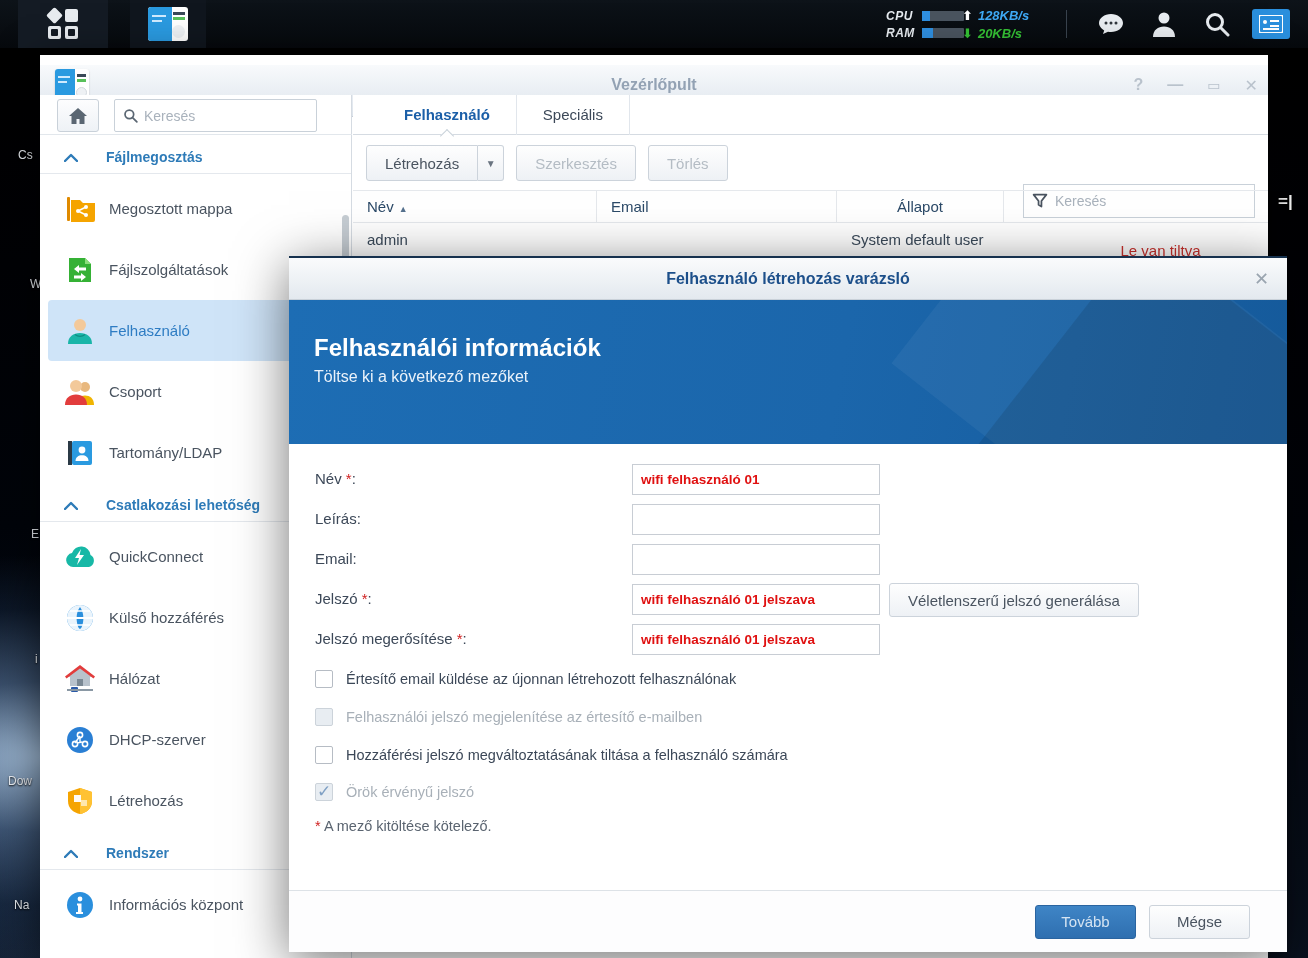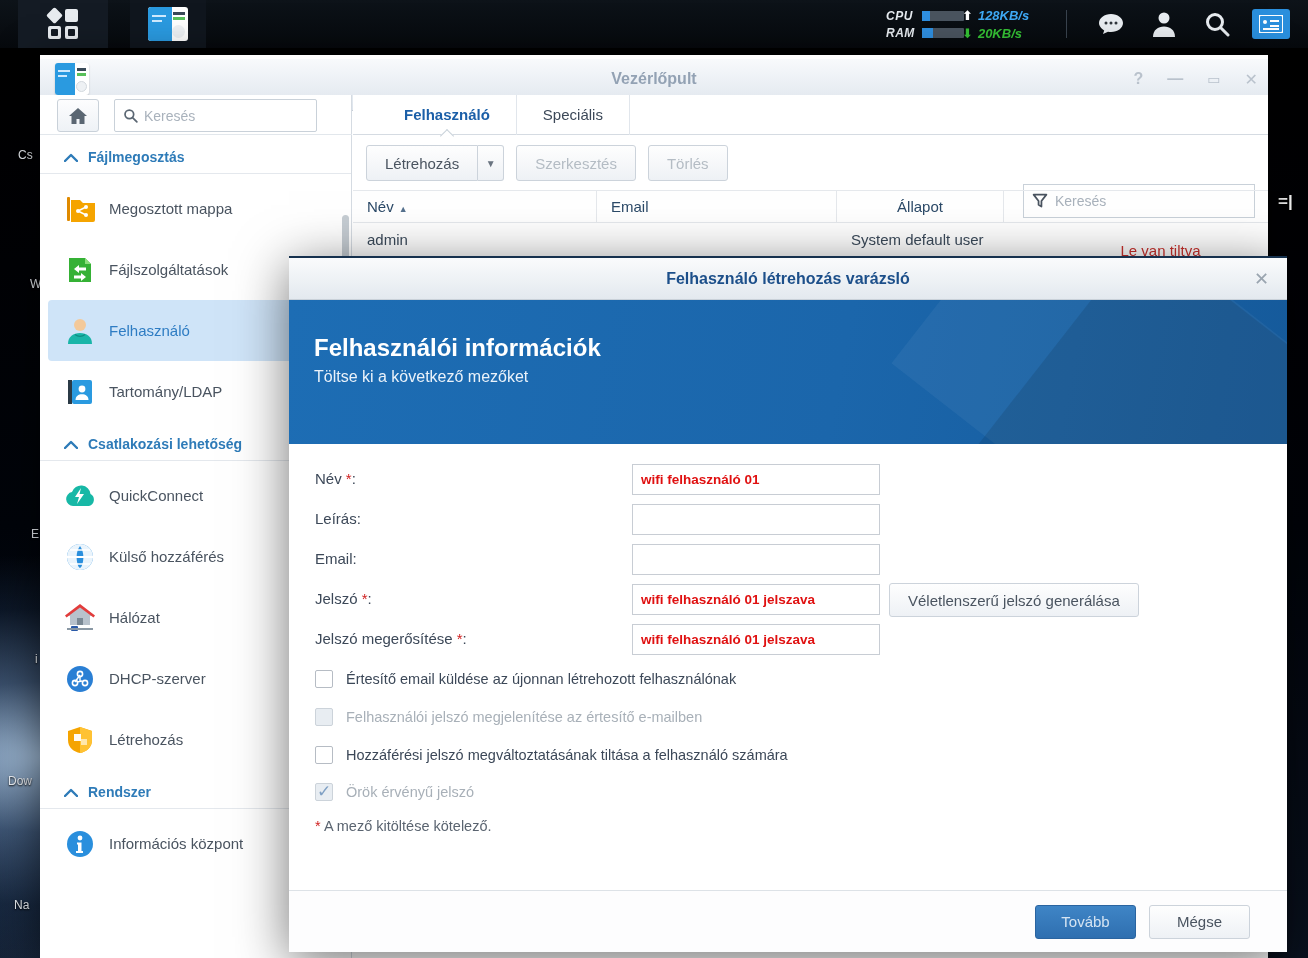--- a/index.html
+++ b/index.html
@@ -42,21 +42,21 @@
   .meter-fill { position:absolute; left:0; top:0; bottom:0; background:#2f8fe0; }
   .tb-net { position:absolute; left:962px; top:6px; font-size:13px; font-weight:bold; }
   .net-row { display:flex; align-items:center; height:18px; gap:5px; }
   .net-arrow { font-size:13px; }
   .tb-sep { position:absolute; left:1066px; top:10px; width:1px; height:28px; background:#39434e; }
   .tb-icon { position:absolute; top:9px; width:34px; height:30px; display:flex; align-items:center; justify-content:center; cursor:pointer; }
   .tb-panel { background:#2a8fdd; border-radius:3px; }
 
   
   .window { position:absolute; left:40px; top:55px; width:1228px; height:903px; background:#fff; box-shadow:0 8px 40px rgba(0,0,0,0.6); }
-  .titlebar { position:absolute; left:0; top:4px; right:0; height:52px; background:linear-gradient(180deg,#f8fafc,#dde4ec); border-bottom:1px solid #c6cdd6; }
+  .titlebar { position:absolute; left:0; top:10px; right:0; height:52px; background:linear-gradient(180deg,#f8fafc,#dde4ec); border-bottom:1px solid #c6cdd6; }
   .win-icon { position:absolute; left:15px; top:4px; width:34px; height:32px; background:#fff; border-radius:3px; box-shadow:0 1px 2px rgba(0,0,0,0.2); overflow:hidden; }
   .win-icon .blue { position:absolute; left:0; top:0; width:20px; height:32px; background:#2a9ae0; }
   .win-icon .l1 { position:absolute; left:3px; top:7px; width:12px; height:2px; background:#cfeafe; }
   .win-icon .l2 { position:absolute; left:3px; top:12px; width:9px; height:2px; background:#cfeafe; }
   .win-icon .bar1 { position:absolute; right:3px; top:5px; width:9px; height:3px; background:#3a4a58; }
   .win-icon .bar2 { position:absolute; right:3px; top:10px; width:9px; height:3px; background:#58c05a; }
   .win-icon .circ { position:absolute; right:2px; bottom:3px; width:11px; height:11px; background:#eef1f4; border-radius:50%; border:1px solid #d2d8dd; }
   .win-title { position:absolute; left:0; right:0; top:0; height:40px; line-height:40px; text-align:center; color:#93a2b4; font-size:16px; font-weight:bold; }
   .win-controls { position:absolute; right:10px; top:0; height:40px; display:flex; align-items:center; gap:24px; color:#b9c2cc; font-size:16px; font-weight:bold; }
   .win-controls span { cursor:pointer; }
@@ -64,21 +64,21 @@
   
   .sidebar { position:absolute; left:0; top:40px; width:312px; bottom:0; background:#fff; border-right:1px solid #d5dbe2; }
   .side-top { position:absolute; left:0; top:0; width:312px; height:40px; border-bottom:1px solid #e2e7ec; }
   .home-btn { position:absolute; left:17px; top:4px; width:42px; height:33px; border:1px solid #c9d1d9; border-radius:3px; background:linear-gradient(180deg,#fdfdfe,#eef2f6); display:flex; align-items:center; justify-content:center; cursor:pointer; }
   .side-search { position:absolute; left:74px; top:4px; width:203px; height:33px; border:1px solid #c9d1d9; border-radius:2px; background:#fff; display:flex; align-items:center; padding:0 8px; gap:6px; }
   .side-search input, .filter-box input { border:none; outline:none; flex:1; font-size:14px; color:#444; font-family:inherit; min-width:0; background:transparent; }
   .side-search input::placeholder, .filter-box input::placeholder { color:#a9b2bc; }
   .side-scroll { position:absolute; right:2px; top:120px; width:7px; height:150px; background:#c6cdd3; border-radius:4px; }
 
   .side-list { position:absolute; left:0; top:40px; right:0; bottom:0; overflow:hidden; }
-  .side-cat { display:flex; align-items:center; gap:10px; padding:14px 0 8px 24px; color:#2e7bb8; font-weight:bold; font-size:14px; border-bottom:1px solid #e4e8ed; margin-bottom:4px; cursor:pointer; }
+  .side-cat { display:flex; align-items:center; gap:28px; padding:14px 0 8px 24px; color:#2e7bb8; font-weight:bold; font-size:14px; border-bottom:1px solid #e4e8ed; margin-bottom:4px; cursor:pointer; }
   .side-cat svg { flex:0 0 auto; }
   .side-item { display:flex; align-items:center; gap:14px; height:61px; padding-left:24px; font-size:15px; color:#4a5460; cursor:pointer; }
   .side-item .ic { width:31px; height:31px; flex:0 0 auto; display:flex; align-items:center; justify-content:center; }
   .side-item.sel { background:#cfe4f8; border-radius:4px; margin:0 22px 0 8px; padding-left:16px; color:#2e7cc3; }
 
   
   .content { position:absolute; left:313px; top:40px; right:0; bottom:0; background:#fff; }
   .tabs { position:absolute; left:0; top:0; right:0; height:40px; border-bottom:1px solid #d5dbe2; display:flex; align-items:center; padding-left:25px; }
   .tab { position:relative; font-size:15px; color:#3c4858; padding:0 26px; height:40px; line-height:40px; cursor:pointer; border-right:1px solid #e1e6ec; }
   .tab.active { color:#1b5fa8; font-weight:bold; }
@@ -295,20 +295,31 @@
             <svg width="28" height="28" viewBox="0 0 28 28">
               <circle cx="14" cy="8" r="6" fill="#f3c99a"></circle>
               <path d="M2 27c0-7.5 5.4-11 12-11s12 3.5 12 11z" fill="#19b5a8"></path>
               <path d="M9 17.5c1.5 1.2 3.2 1.8 5 1.8s3.5-.6 5-1.8" fill="none" stroke="#0e8c82" stroke-width="1.2"></path>
             </svg>
           </span>
           <span>Felhasználó</span>
         </div>
         <div class="side-item">
           <span class="ic">
+            <svg width="30" height="28" viewBox="0 0 30 28">
+              <circle cx="20" cy="9" r="5" fill="#e8b87e"></circle>
+              <path d="M11 27c0-6.5 4-9.5 9-9.5s9 3 9 9.5z" fill="#f0b400"></path>
+              <circle cx="11" cy="8" r="6" fill="#f3c99a"></circle>
+              <path d="M0 27c0-7 4.8-10.5 11-10.5S22 20 22 27z" fill="#e23c3c"></path>
+            </svg>
+          </span>
+          <span>Csoport</span>
+        </div>
+        <div class="side-item">
+          <span class="ic">
             <svg width="28" height="26" viewBox="0 0 28 26">
               <rect x="2" y="1" width="4" height="24" fill="#2b3a46"></rect>
               <rect x="6" y="1" width="20" height="24" rx="2" fill="#2a9ae0"></rect>
               <circle cx="16" cy="10" r="3.4" fill="#fff"></circle>
               <path d="M9.5 21c0-4 3-5.8 6.5-5.8s6.5 1.8 6.5 5.8z" fill="#fff"></path>
             </svg>
           </span>
           <span>Tartomány/LDAP</span>
         </div>
         <div class="side-cat">

